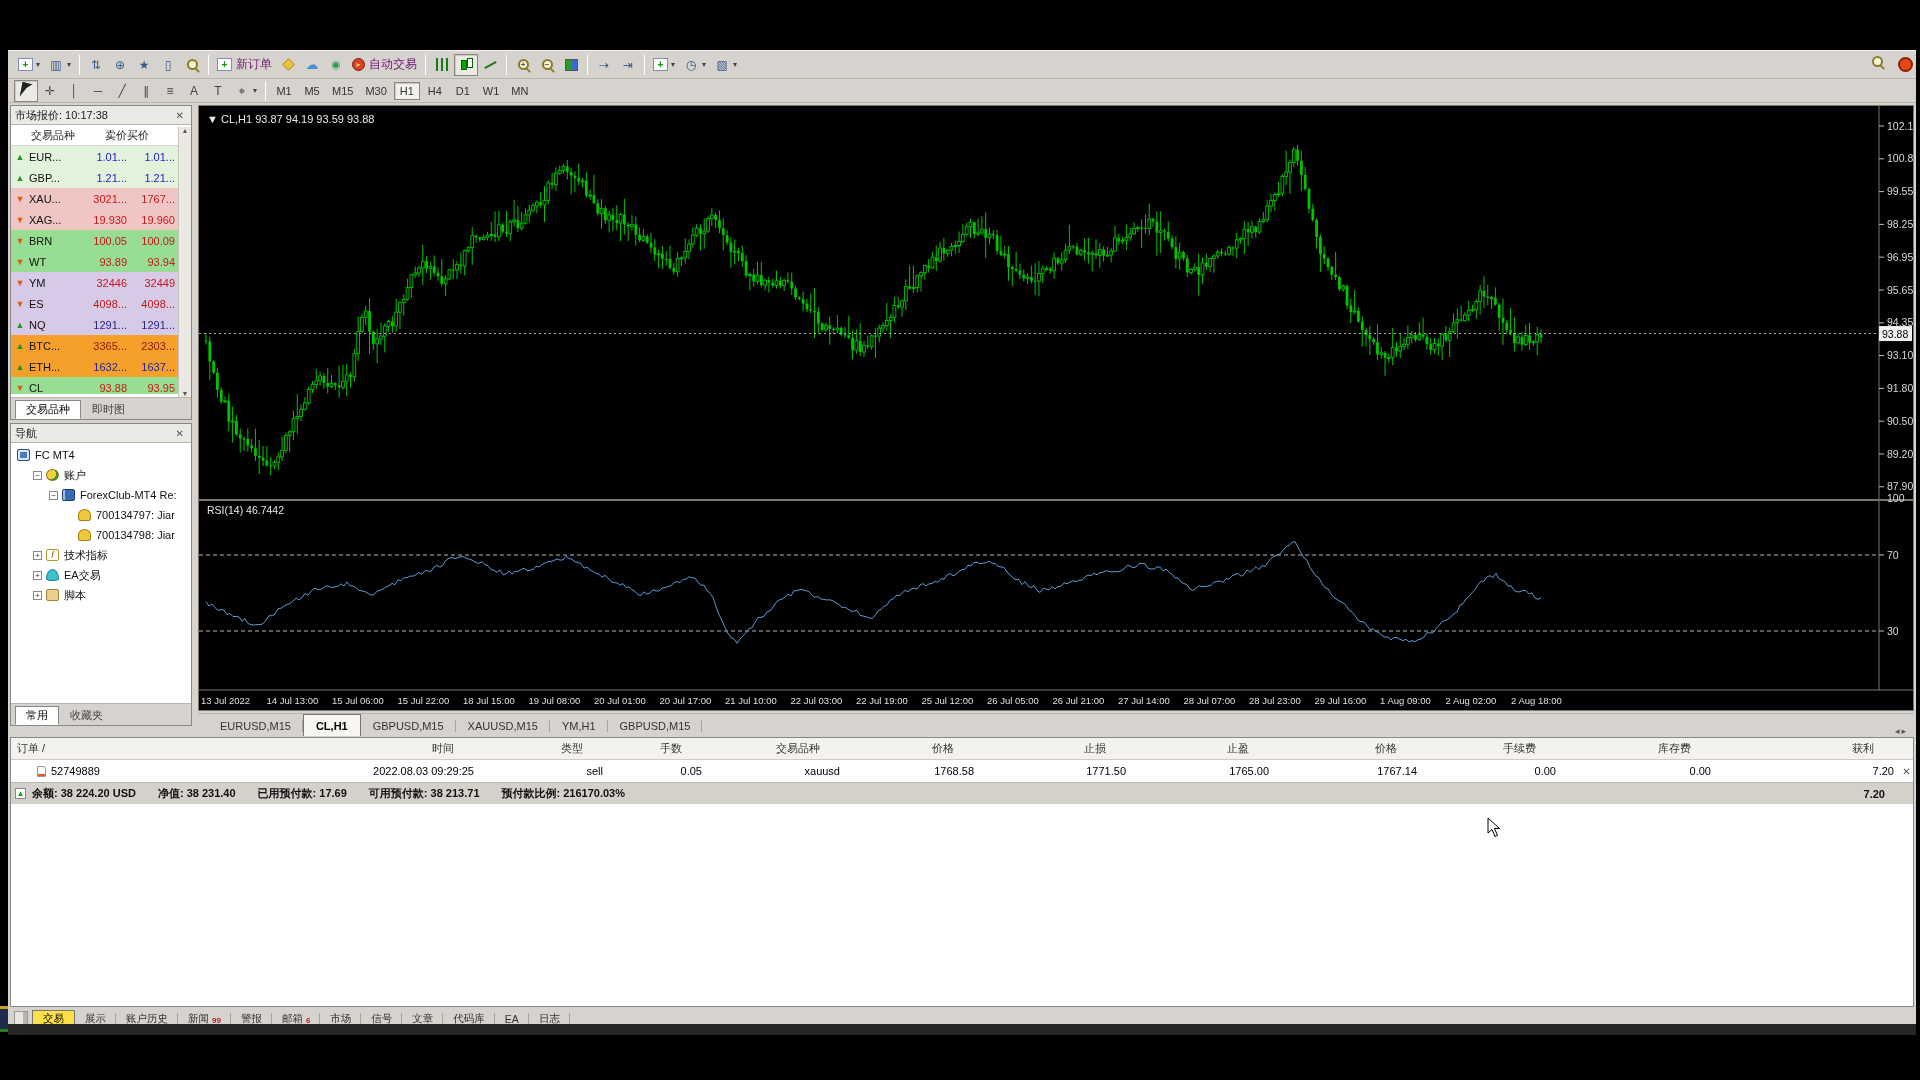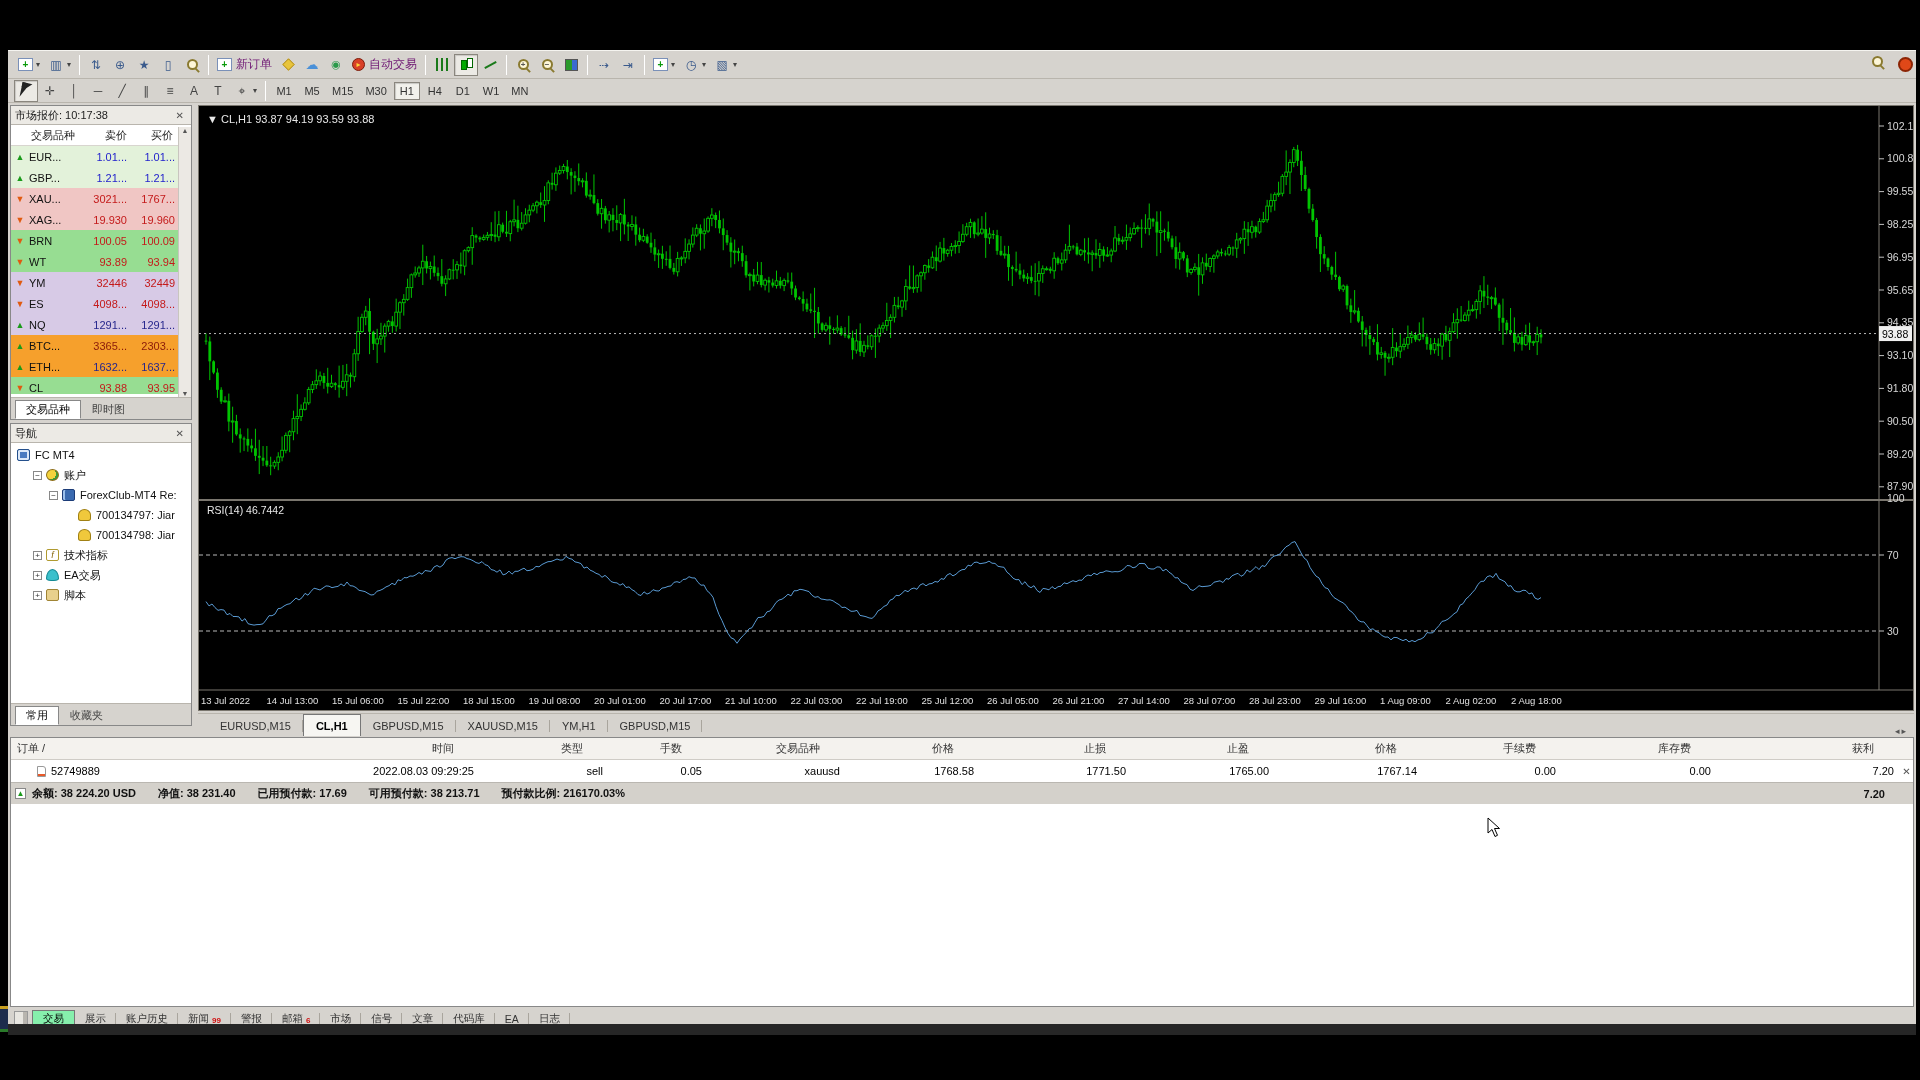--- a/index.html
+++ b/index.html
@@ -36,21 +36,21 @@
   .tfbtn.active{background:#f2f1ec;border:1px solid #8a867e;box-shadow:inset 1px 1px 1px rgba(0,0,0,.18);}
 
   
   .panel{position:absolute;left:2px;width:182px;background:#fff;border:1px solid #888;}
   .ptitle{height:19px;background:#eceae5;border-bottom:1px solid #b9b5ad;display:flex;align-items:center;padding:0 4px;font-size:11px;color:#222;}
   .ptitle .x{margin-left:auto;font-size:10px;color:#555;padding:0 3px;cursor:default;}
   #mw{top:54px;height:315px;}
   .mw-head{display:flex;height:21px;align-items:center;border-bottom:1px solid #d8d5cf;background:#fff;padding-right:14px;font-size:11px;color:#222;}
   .mw-head .c1{flex:1;padding-left:20px;}
   .mw-head .c2{width:48px;text-align:right;}
-  .mw-head .c3{width:50px;text-align:right;padding-right:4px;}
+  .mw-head .c3{width:50px;text-align:left;padding-right:14px;}
   #mw-body{position:relative;height:248px;overflow:hidden;}
   .mw-row{display:flex;height:21px;align-items:center;padding-right:14px;font-size:11px;}
   .mw-row .arr{width:18px;text-align:center;font-size:9px;}
   .mw-row .sym{flex:1;color:#111;white-space:nowrap;overflow:hidden;}
   .mw-row .bid{width:48px;text-align:right;}
   .mw-row .ask{width:50px;text-align:right;padding-right:2px;}
   .bg-palegreen{background:#e3f2da;} .bg-pink{background:#f0c6c4;} .bg-green{background:#97dd92;}
   .bg-purple{background:#d7cae6;} .bg-orange{background:#f6a02c;}
   .tx-red{color:#c41a1a;} .tx-blue{color:#2222cc;} .tx-darkred{color:#8a1a0a;} .tx-navy{color:#26268c;}
   .up{color:#1a9a1a;} .down{color:#e05a10;}
@@ -93,21 +93,21 @@
   #tbal{background:#d4d1cb;font-weight:bold;border-top:1px solid #bab7b1;}
   .balic{display:inline-block;width:11px;height:11px;background:#fff;border:1px solid #888;color:#1a9a1a;font-size:8px;line-height:10px;text-align:center;margin:0 6px 0 4px;vertical-align:-1px;}
   .balseg{margin-right:22px;white-space:nowrap;}
   .rowx{width:22px;text-align:center;color:#555;font-size:10px;}
 
   
   #btabs{position:absolute;left:2px;top:956px;width:1904px;height:20px;display:flex;align-items:flex-end;background:#d6d3ce;padding-left:2px;}
   .bic{width:14px;height:14px;margin:0 4px 2px 2px;background:#e8e6e1;border:1px solid #999;box-shadow:inset -4px 0 0 #b8b5af;}
   .btab{height:17px;display:flex;align-items:center;padding:0 10px;font-size:10.5px;color:#333;position:relative;}
   .btab:not(.active)::after{content:"";position:absolute;right:0;top:3px;bottom:3px;width:1px;background:#a9a59d;}
-  .btab.active{background:#86efac;border:1px solid #777;border-bottom:none;color:#000;}
+  .btab.active{background:#fde047;border:1px solid #777;border-bottom:none;color:#000;}
   .badge{color:#d01010;font-size:8px;margin-left:3px;align-self:flex-end;padding-bottom:2px;font-weight:bold;}
 
   
   #ovl-search{position:absolute;left:1872px;top:56px;}
   #ovl-rec{position:absolute;left:1898px;top:57px;width:15px;height:15px;border-radius:50%;background:#e04818;border:2px solid #8c2404;}
   #sliver{position:absolute;left:8px;top:1024px;width:1908px;height:11px;background:#262626;}
   #edgeic{position:absolute;left:0;top:1006px;width:8px;height:26px;background:#1c2c4c;box-shadow:inset 0 3px 0 #c8a020, inset 0 -3px 0 #2a7a2a;}
   #cursor{position:absolute;left:1487px;top:817px;}
 </style>
 </head>

